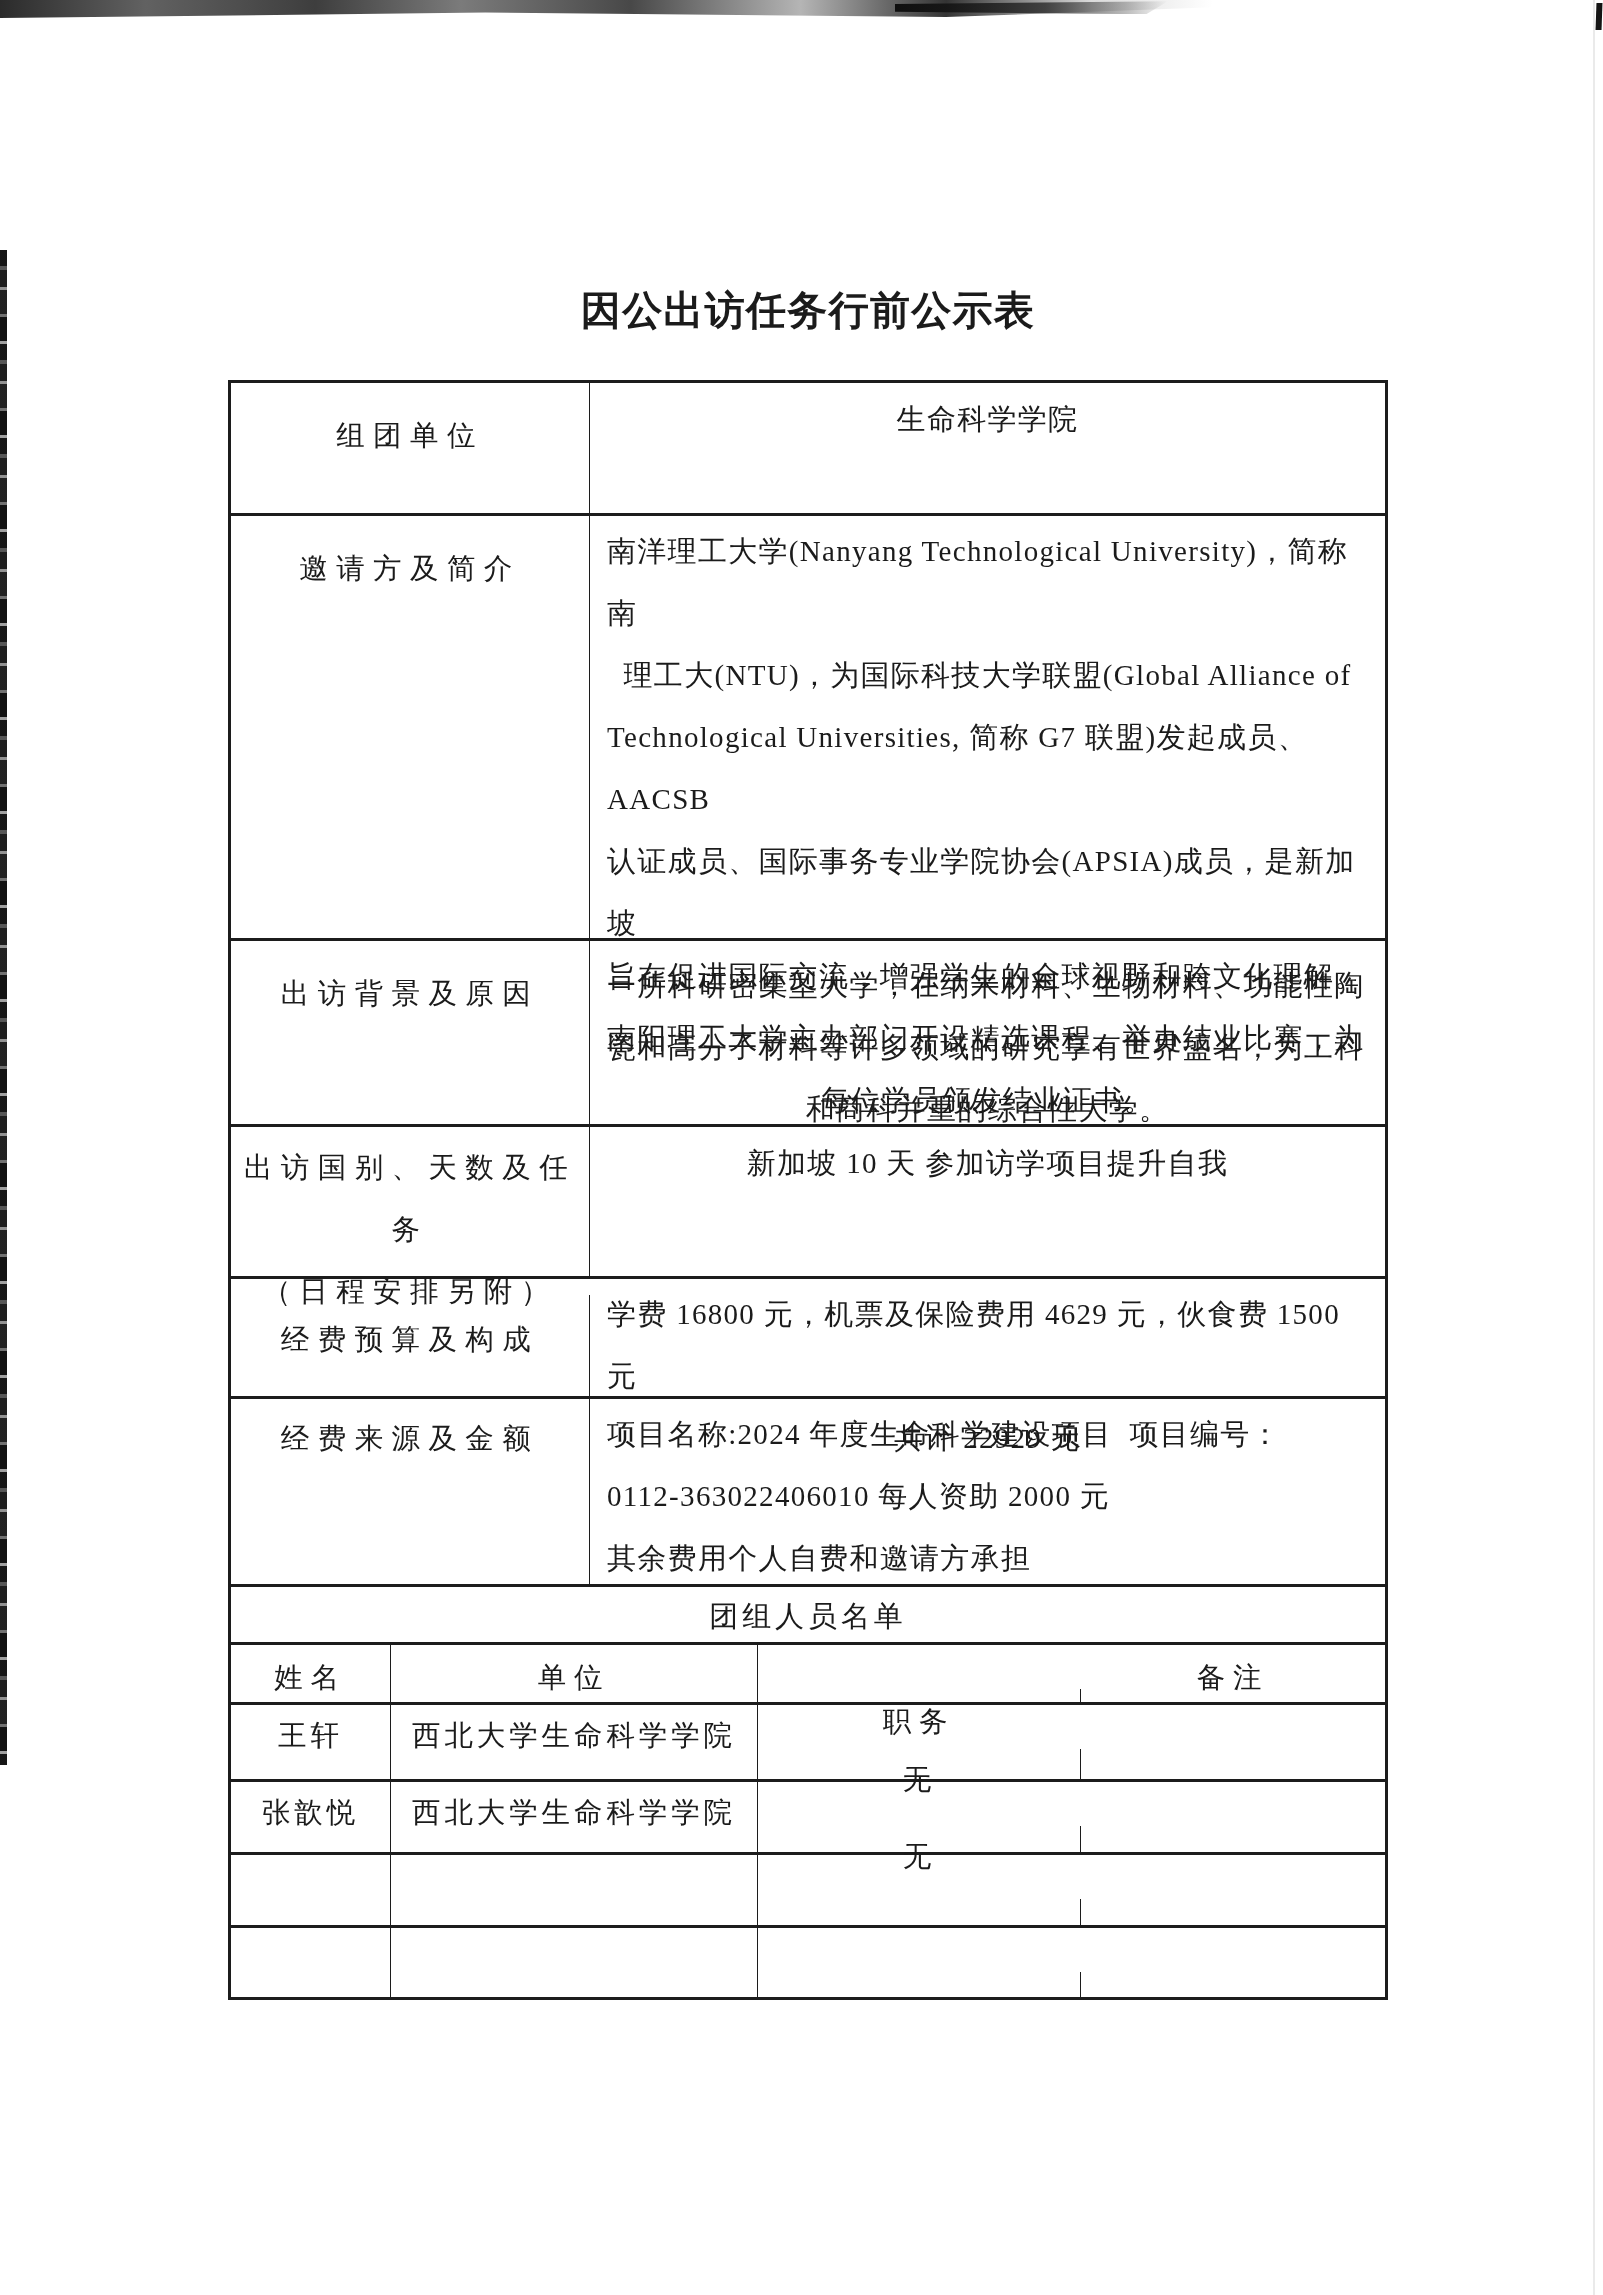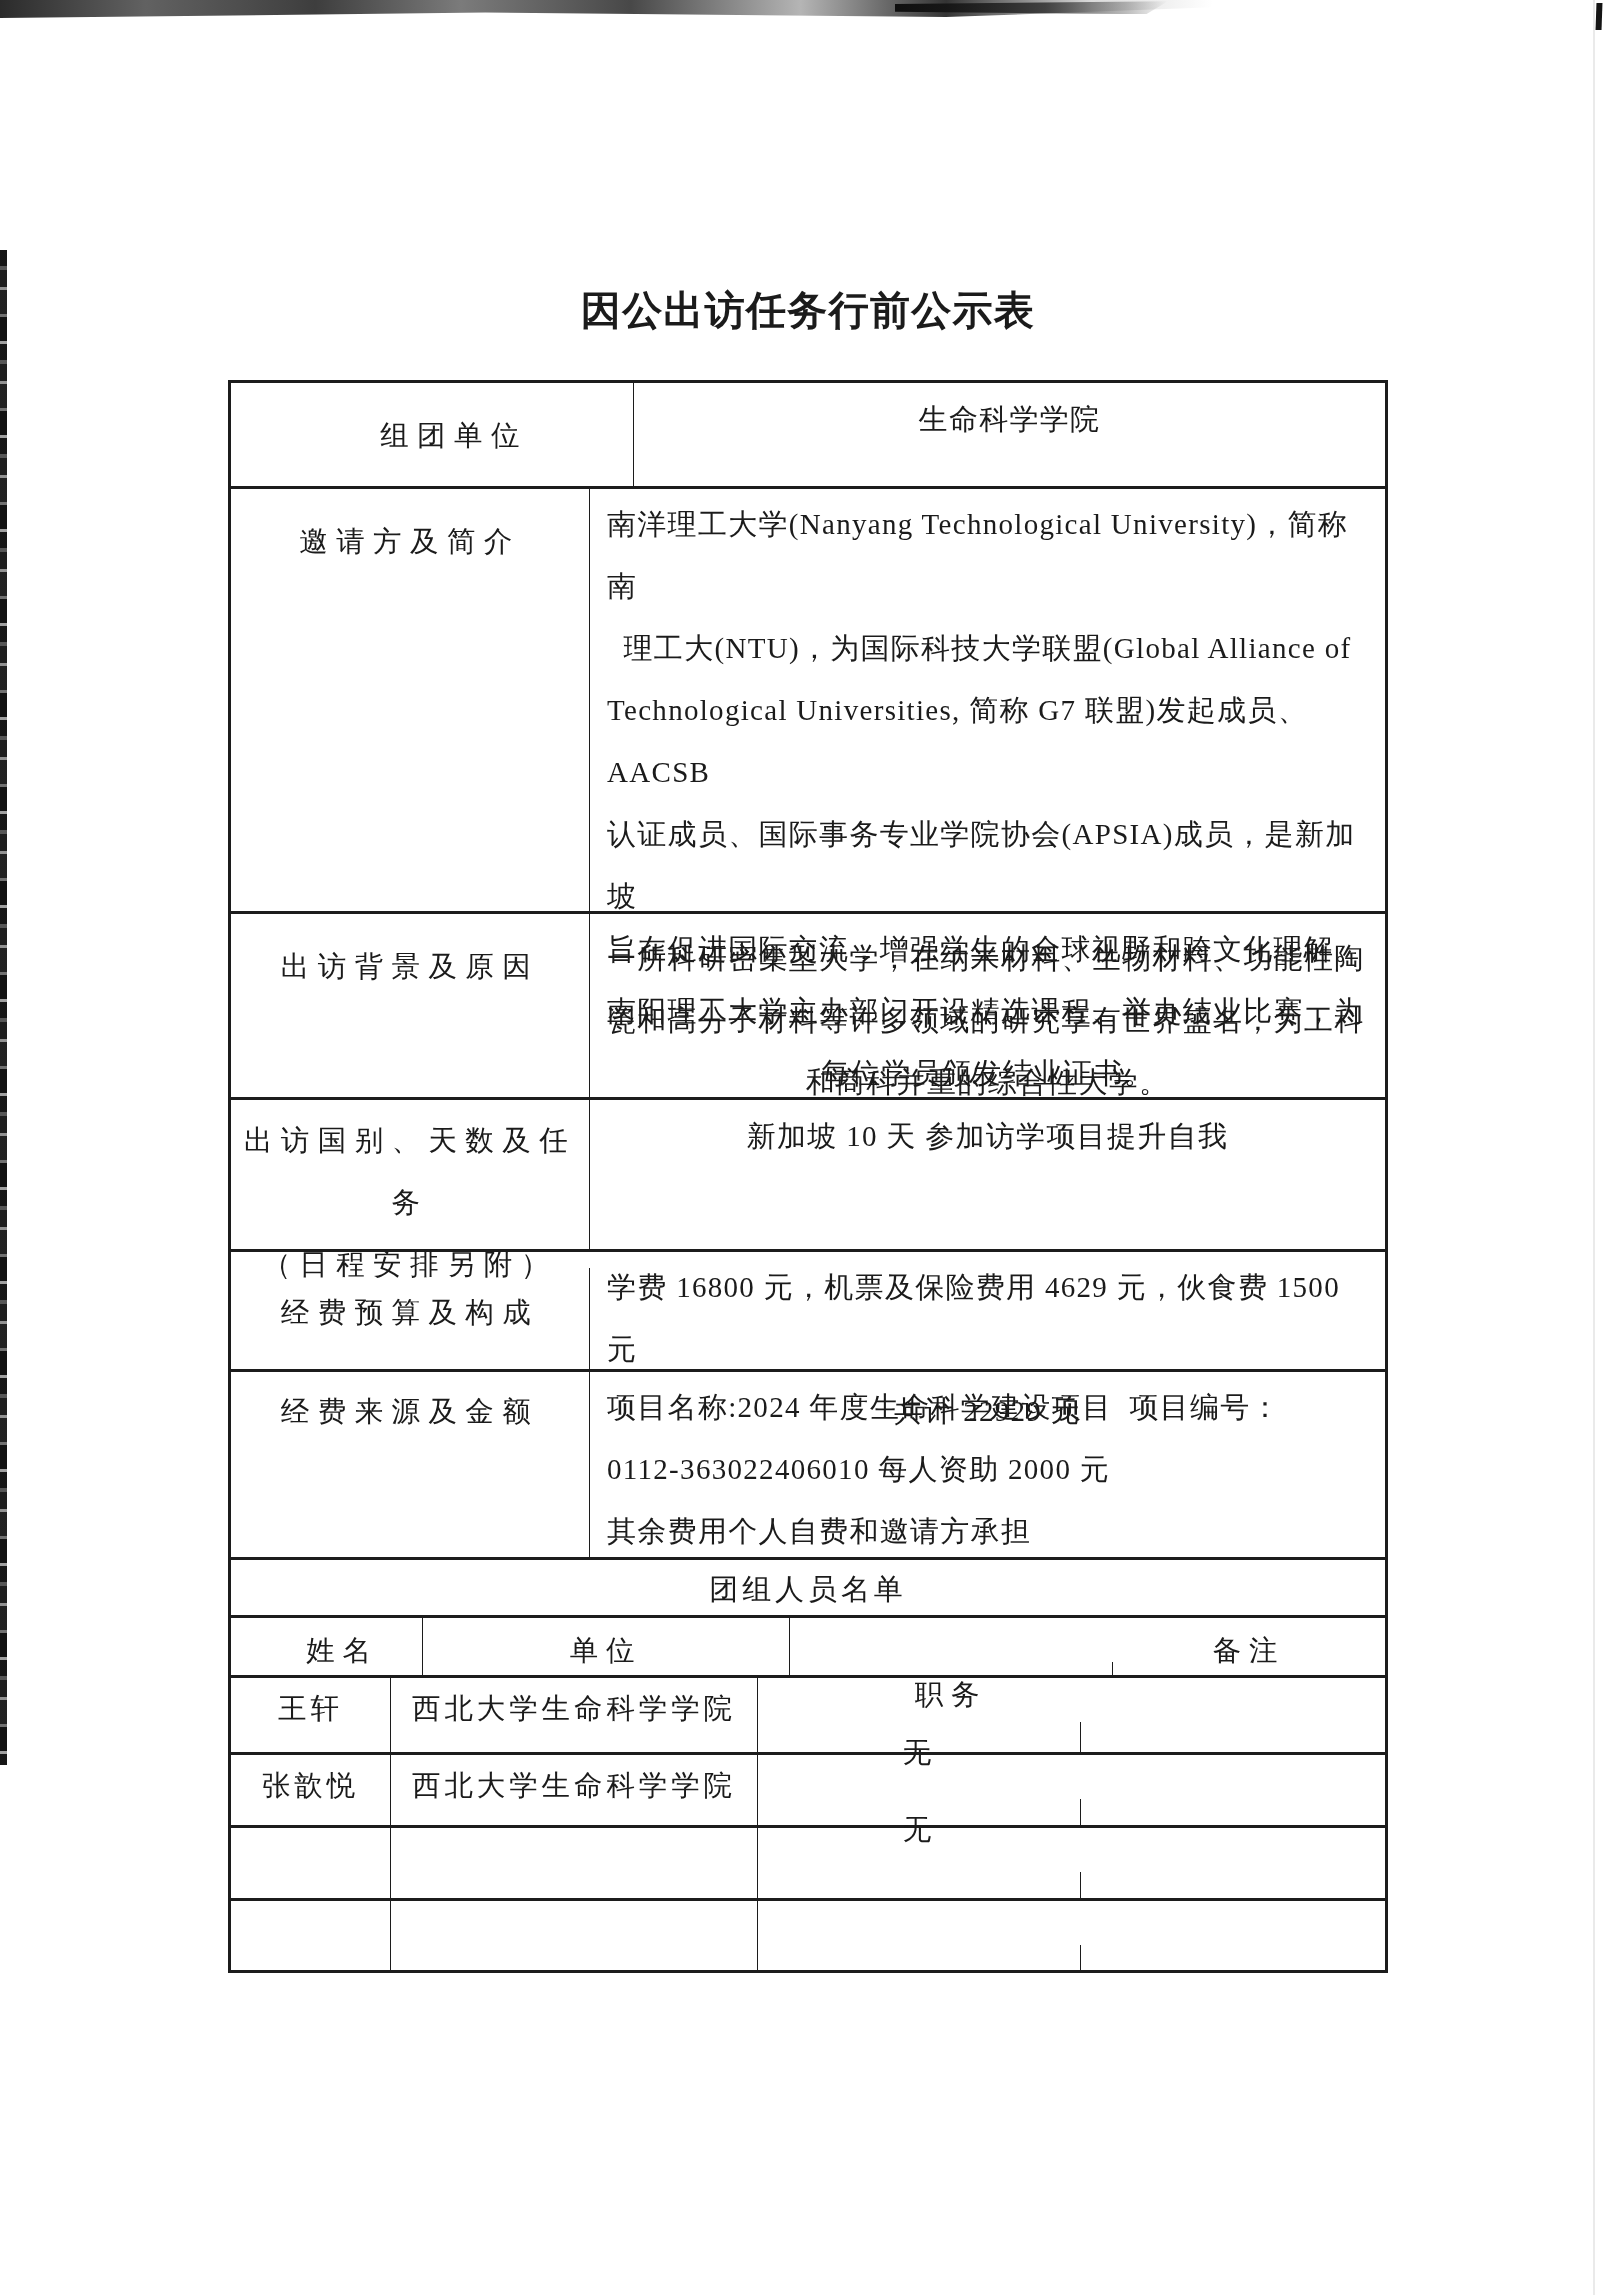--- a/index.html
+++ b/index.html
@@ -38,22 +38,22 @@
     text-align:center;font-family:"Liberation Sans","DejaVu Sans",sans-serif;
     font-weight:700;font-size:40px;letter-spacing:1.3px;line-height:78px;margin:0;
   }
   
   .doc-table{
     position:absolute;left:228px;top:380px;width:1160px;
     border:3.2px solid #1c1c1c;box-sizing:border-box;
   }
   .trow{display:flex;box-sizing:border-box;border-top:3.2px solid #1c1c1c;}
   .trow.first{border-top:none;}
-  .r1{height:103px;margin-left:44px;} .r2{height:425px;justify-content:flex-end;} .r3{height:186px;justify-content:space-between;} .r4{height:152px;}
-  .r5{height:120px;} .r6{height:188px;} .r7{height:58px;} .r8{height:60px;padding-left:32px;}
+  .r1{height:130px;} .r2{height:425px;justify-content:flex-end;} .r3{height:186px;justify-content:space-between;} .r4{height:152px;}
+  .r5{height:120px;} .r6{height:188px;} .r7{height:58px;} .r8{height:60px;}
   .r9{height:77px;} .r10{height:73px;} .r11{height:73px;} .r12{height:72px;}
   .cell{box-sizing:border-box;font-size:29px;}
   .lab{
     width:359px;border-right:1.9px solid #1c1c1c;text-align:center;
     padding-top:22px;letter-spacing:8.4px;font-size:28.5px;
   }
   .lab .ln{line-height:62px;}
   .cnt{flex:1;padding:3.9px 17px 0 17px;letter-spacing:1.3px;}
   .ln{line-height:62px;white-space:pre-wrap;}
   .ln.center{text-align:center;}

